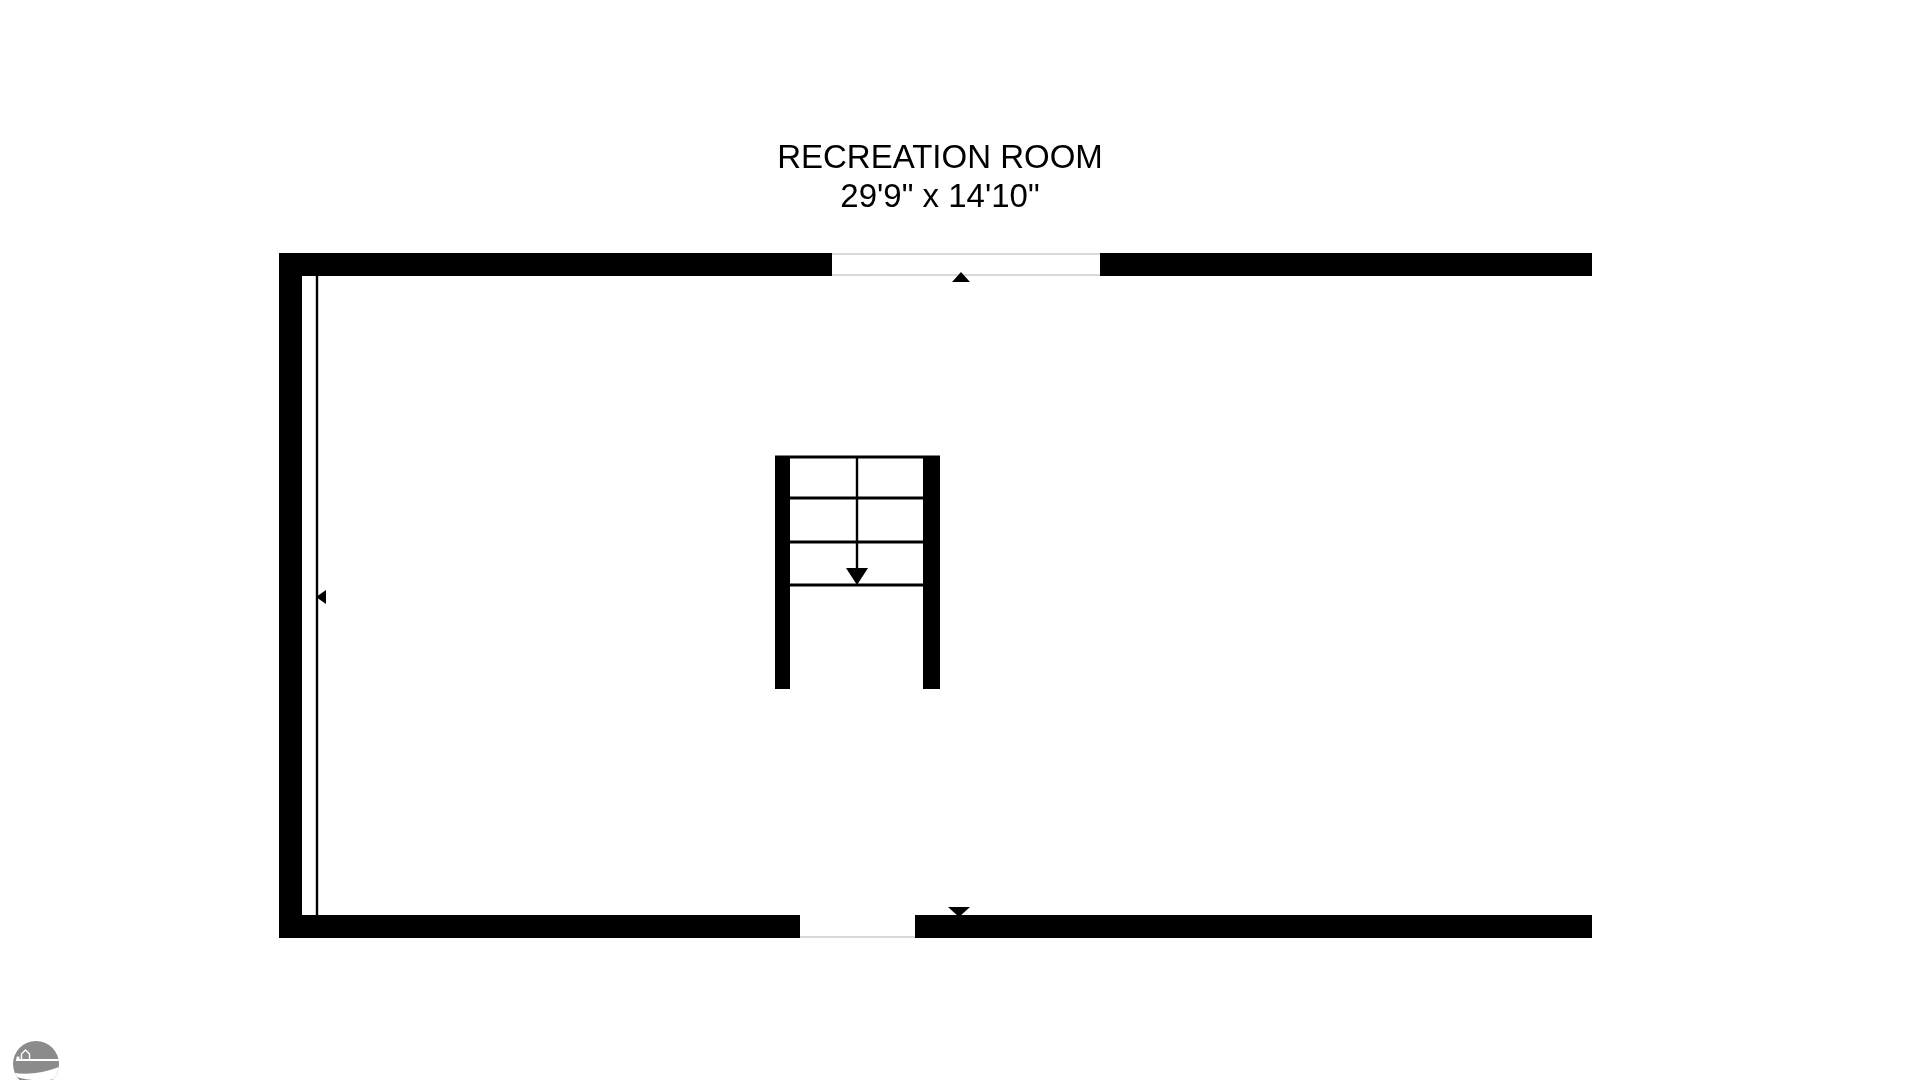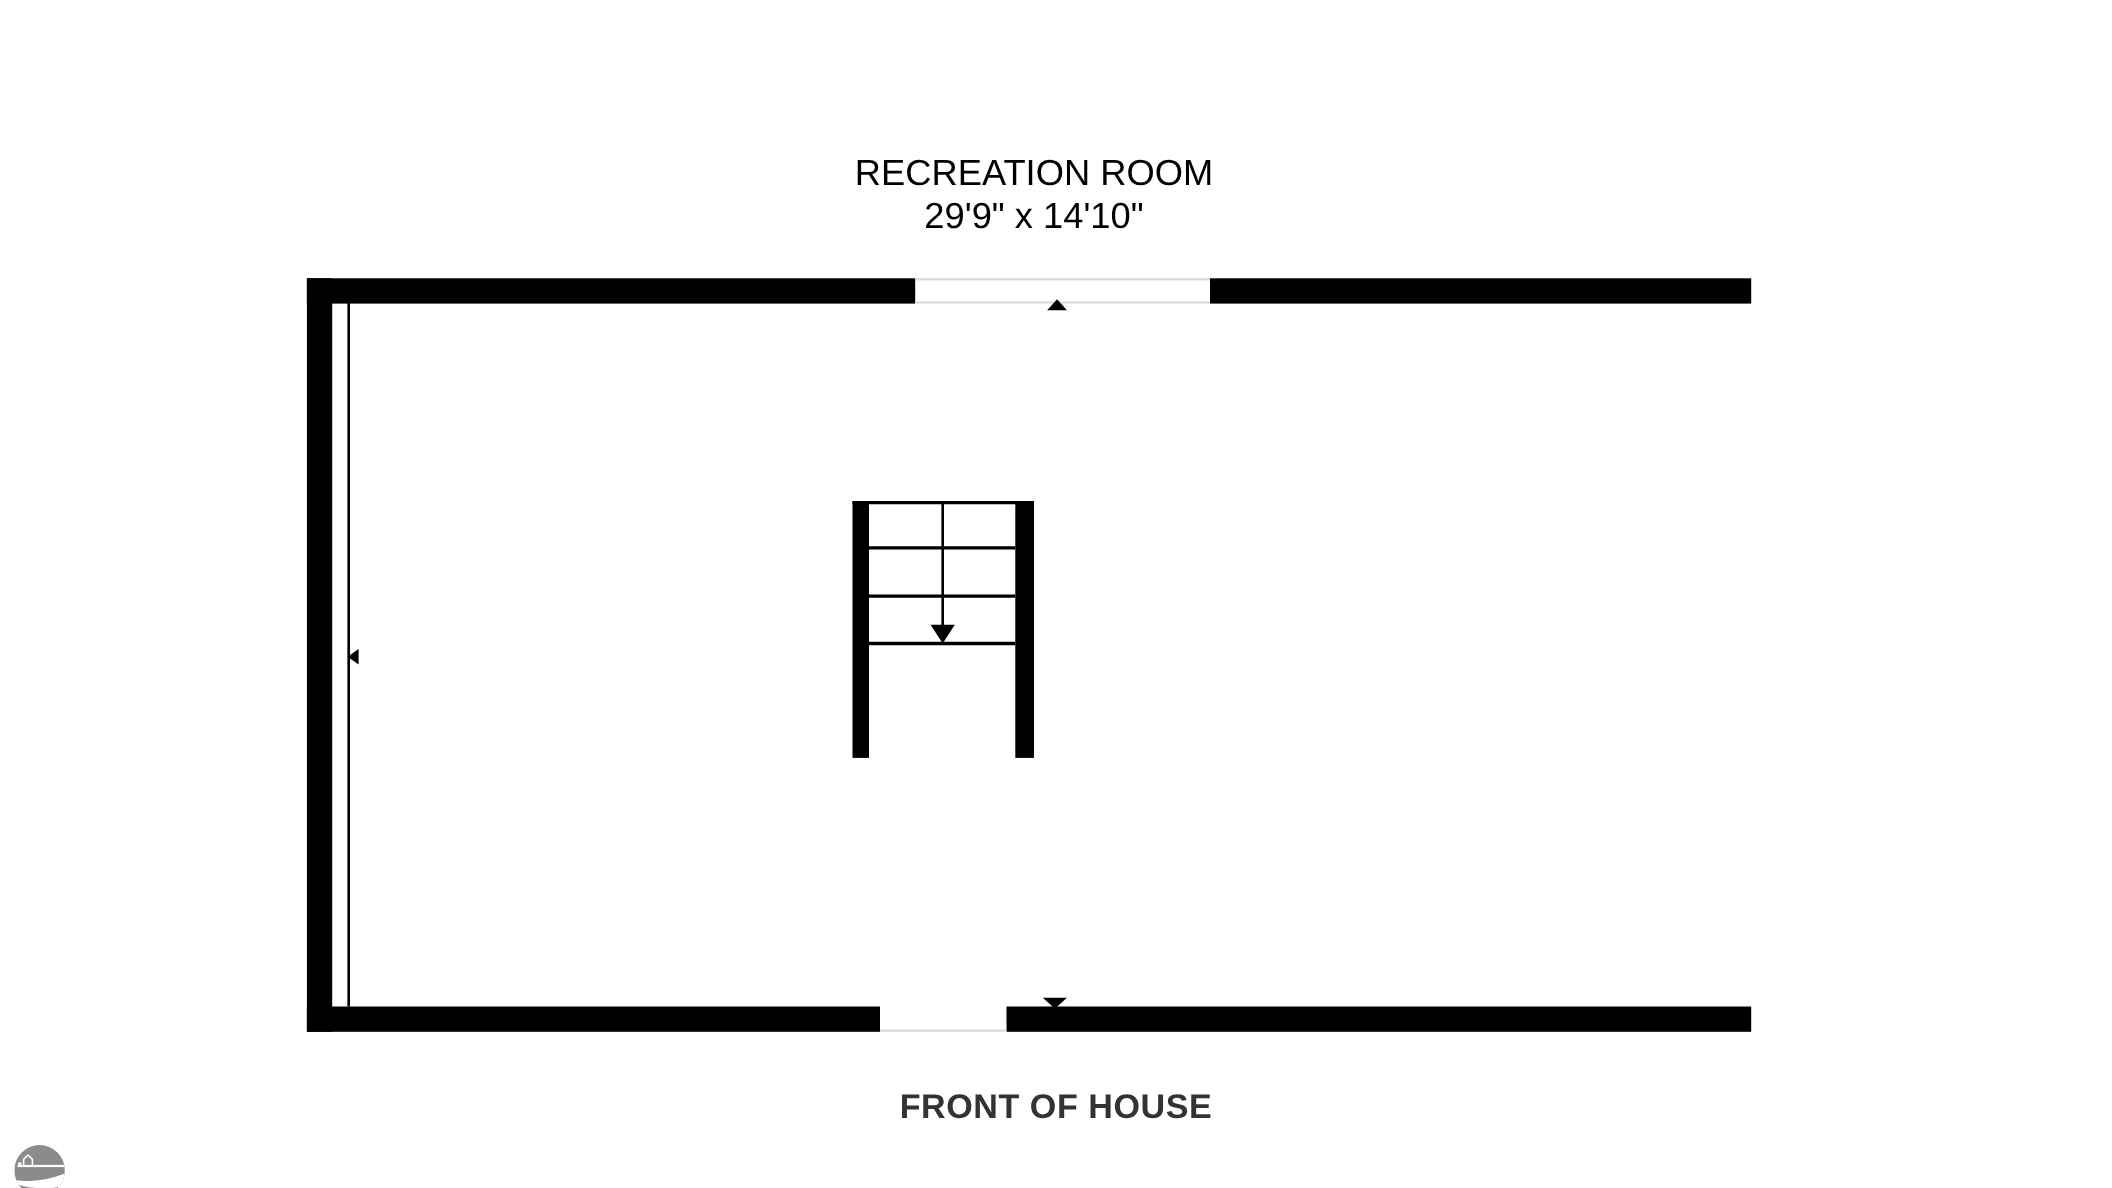--- a/index.html
+++ b/index.html
@@ -100,21 +100,20 @@
       <rect class="wall" x="923" y="440" width="17" height="233"></rect>
       <line class="thin w3" x1="775" y1="441" x2="940" y2="441"></line>
       <line class="thin w3" x1="790" y1="482" x2="923" y2="482"></line>
       <line class="thin w3" x1="790" y1="526" x2="923" y2="526"></line>
       <line class="thin w3" x1="790" y1="569" x2="923" y2="569"></line>
       <line class="thin w2" x1="857" y1="441" x2="857" y2="554"></line>
       <polygon class="arrow" points="846,552 868,552 857,569"></polygon>
     </g>
   </svg>
 
-  <div class="front-label">FRONT OF HOUSE</div>
 
   <svg class="logo" width="46" height="46" viewBox="0 0 46 46">
     <defs>
       <clipPath id="logoclip">
           <circle cx="23" cy="23" r="23"></circle>
         </clipPath>
     </defs>
     <circle class="logo-bg" cx="23" cy="23" r="23"></circle>
     <g clip-path="url(#logoclip)">
       <rect class="logo-white" x="3" y="18" width="43" height="2"></rect>

